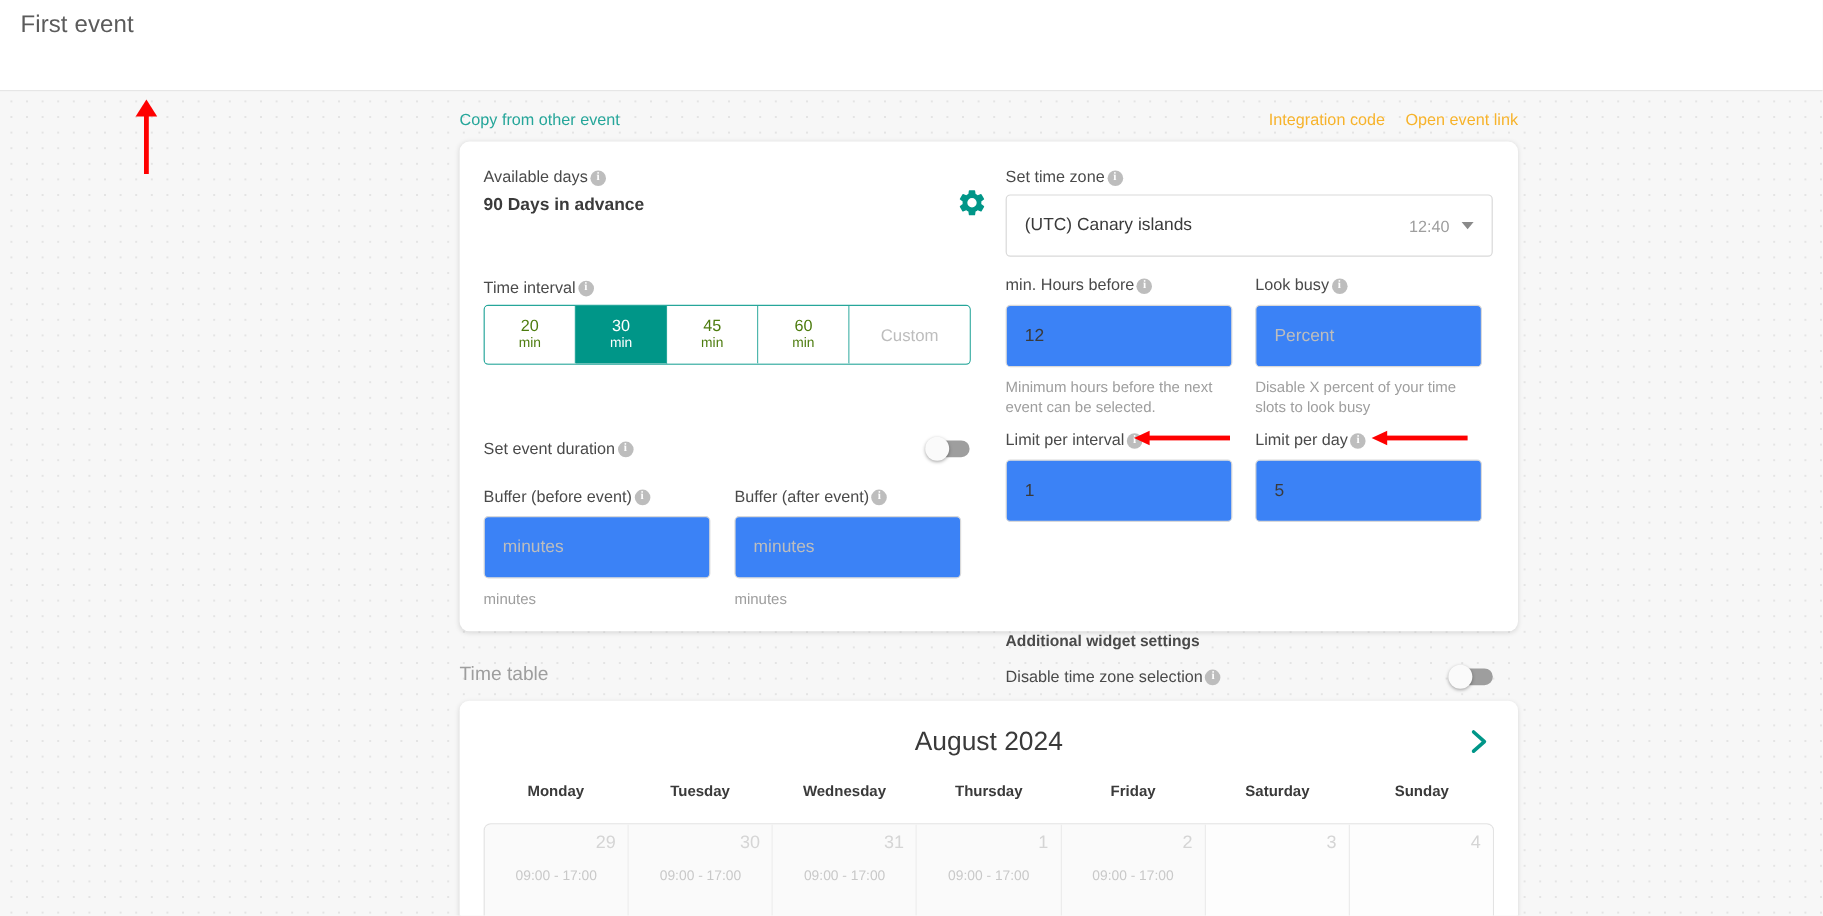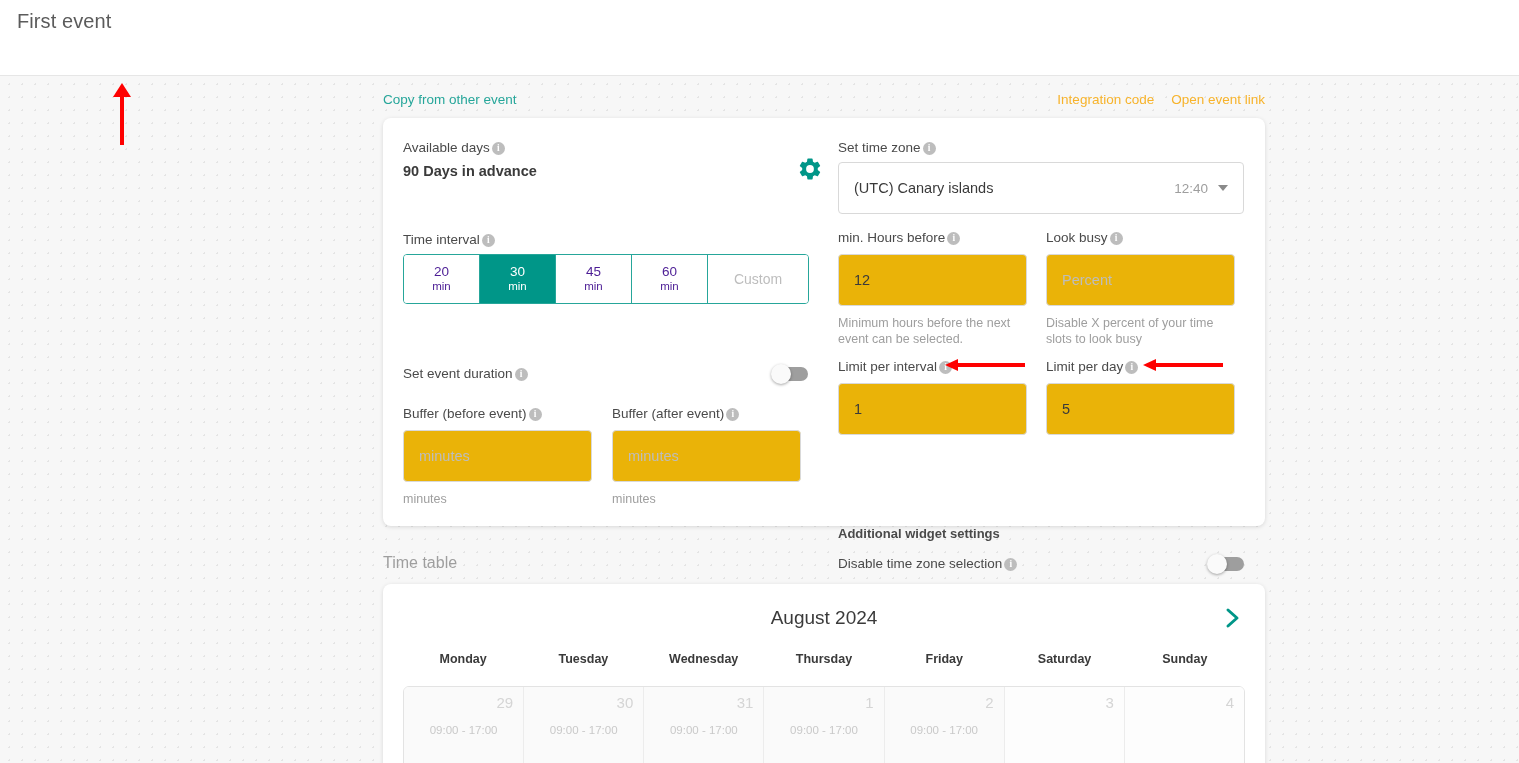--- a/index.html
+++ b/index.html
@@ -112,21 +112,21 @@
   .interval-group {
     position: absolute; left: 0; top: 136px;
     display: flex; height: 50px;
     border: 1px solid #26a69a; border-radius: 4px;
     overflow: hidden;
   }
   .iv-btn {
     width: 76px; border-right: 1px solid #26a69a;
     display: flex; flex-direction: column;
     align-items: center; justify-content: center;
-    color: #4c1d95; font-size: 13px; line-height: 13px;
+    color: #4d7c0f; font-size: 13px; line-height: 13px;
     cursor: pointer; background: #fff;
   }
   .iv-btn .n { font-size: 13.5px; }
   .iv-btn .u { font-size: 11.5px; margin-top: 2px; }
   .iv-btn.sel { background: #009688; color: #fff; }
   .iv-btn.custom {
     width: 100px; border-right: none;
     color: #bdbdbd; font-size: 14px;
     justify-content: center;
   }
@@ -148,21 +148,21 @@
     width: 20px; height: 20px; border-radius: 50%;
     background: #fafafa; box-shadow: 0 1px 3px rgba(0,0,0,.35);
   }
 
   
   .buffer-wrap { position: absolute; left: 0; top: 288px; display: flex; gap: 20px; }
   .buffer-col { width: 189px; }
   .inp {
     width: 100%; height: 52px; margin-top: 9px;
     border: 1px solid #d9d9d9; border-radius: 4px;
-    background: #eab308; padding: 0 15px;
+    background: #3b82f6; padding: 0 15px;
     font-size: 14.5px; color: #3a3a3a;
     font-family: "Liberation Sans", sans-serif;
     outline: none;
   }
   .inp::placeholder { color: #bdbdbd; }
   .hint { margin-top: 9px; font-size: 12.5px; color: #9e9e9e; line-height: 16px; }
 
   
   .tz-label  { position: absolute; left: 0; top: 22px; }
   .tz-select {
@@ -226,21 +226,21 @@
     position: absolute; left: 383px; top: 508px;
     width: 882px; height: 255px;
     background: #fff; border-radius: 8px;
     box-shadow: 0 1px 4px rgba(0,0,0,.13);
     overflow: hidden;
   }
   .tt-head {
     position: relative; height: 68px;
     display: flex; align-items: center; justify-content: center;
   }
-  .tt-month { font-size: 19px; color: #3a3a3a; }
+  .tt-month { font-size: 22px; color: #3a3a3a; }
   .tt-next {
     position: absolute; right: 18px; top: 20px;
     width: 28px; height: 28px; cursor: pointer;
     display: flex; align-items: center; justify-content: center;
   }
   .tt-dows {
     display: flex; padding: 0 20px; margin-bottom: 20px;
   }
   .tt-dow {
     flex: 1; text-align: center;

